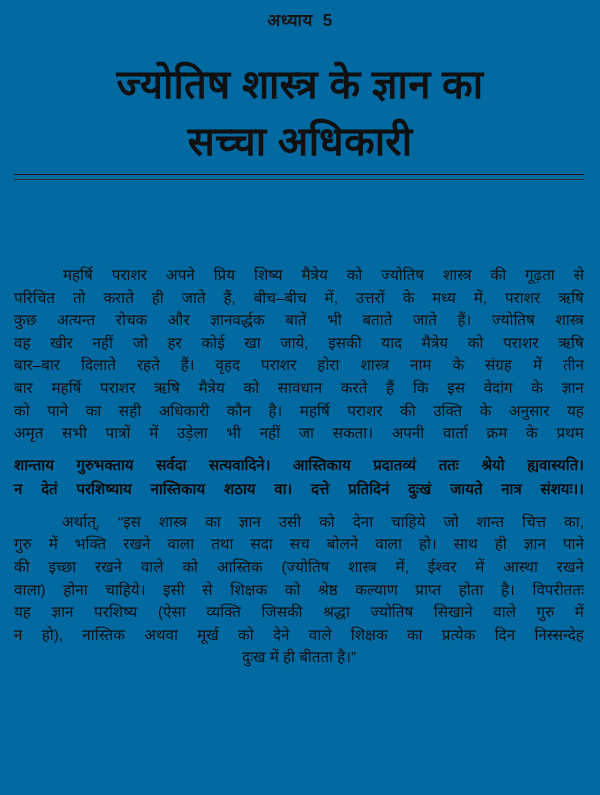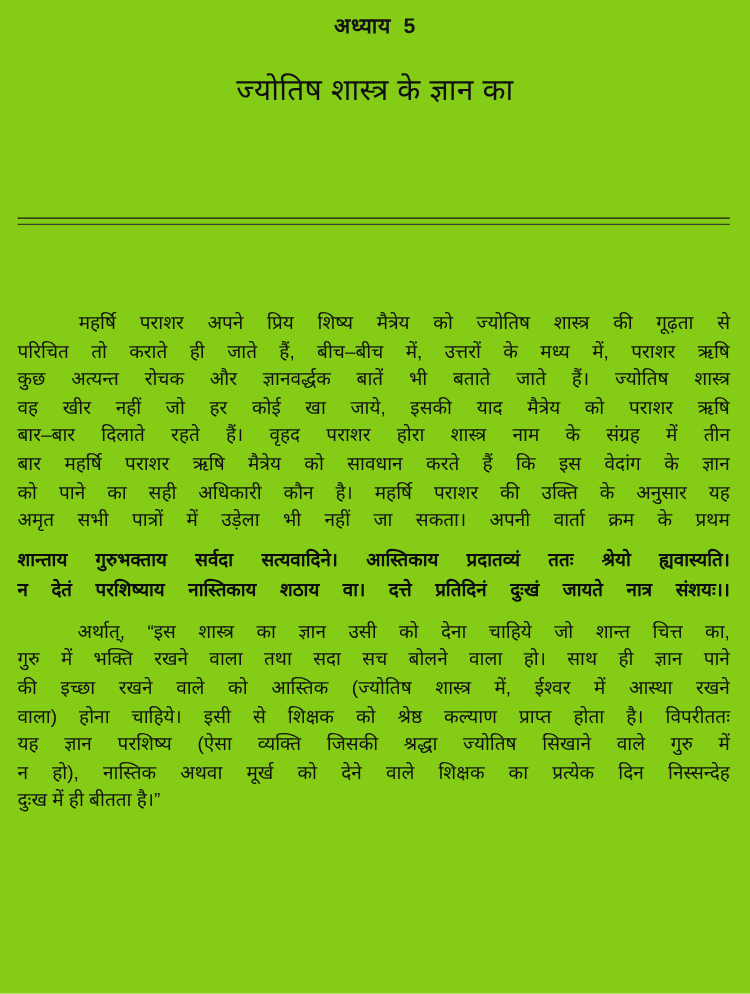--- a/index.html
+++ b/index.html
@@ -14,21 +14,21 @@
     position: relative;
     overflow: hidden;
     font-family: "Liberation Sans", "DejaVu Sans", sans-serif;
     color: #000000;
     -webkit-font-smoothing: antialiased;
   }
 
   .page {
     position: absolute;
     inset: 0;
-    background: #84cc16;
+    background: #0369a1;
   }
 
   
   .chapter-line {
     position: absolute;
     top: 8px;
     left: 0;
     right: 0;
     text-align: center;
     font-size: 17px;
@@ -37,22 +37,22 @@
     color: #141414;
   }
   .chapter-line .chapter-word { margin-right: 10px; }
 
   .title-block {
     position: absolute;
     top: 56px;
     left: 0;
     right: 0;
     text-align: center;
-    font-size: 24px;
-    font-weight: normal;
+    font-size: 40px;
+    font-weight: bold;
     line-height: 1.42;
     color: #101010;
     letter-spacing: 0.3px;
   }
   .title-block .title-line { display: block; }
 
   
   .rule-group {
     position: absolute;
     top: 174px;
@@ -67,23 +67,24 @@
   .rule.thin {
     margin-top: 4px;
     height: 1px;
     background: #2b2b2b;
     opacity: 0.85;
   }
 
   
   .body-area {
     position: absolute;
-    top: 248px;
+    top: 264px;
     left: 14px;
     width: 570px;
+    text-align: center;
   }
 
   .para {
     margin: 0;
     font-size: 15.2px;
     line-height: 22.6px;
     color: #111111;
   }
 
   .para .tline {
@@ -146,20 +147,21 @@
 <body>
 
 <div class="page">
 
   <div class="chapter-line">
     <span class="chapter-word">अध्याय</span><span>5</span>
   </div>
 
   <div class="title-block">
     <span class="title-line">ज्योतिष शास्त्र के ज्ञान का</span>
+    <span class="title-line">सच्चा अधिकारी</span>
   </div>
 
   <div class="rule-group">
     <div class="rule"></div>
     <div class="rule thin"></div>
   </div>
 
   <div class="body-area">
 
     <div class="para">

